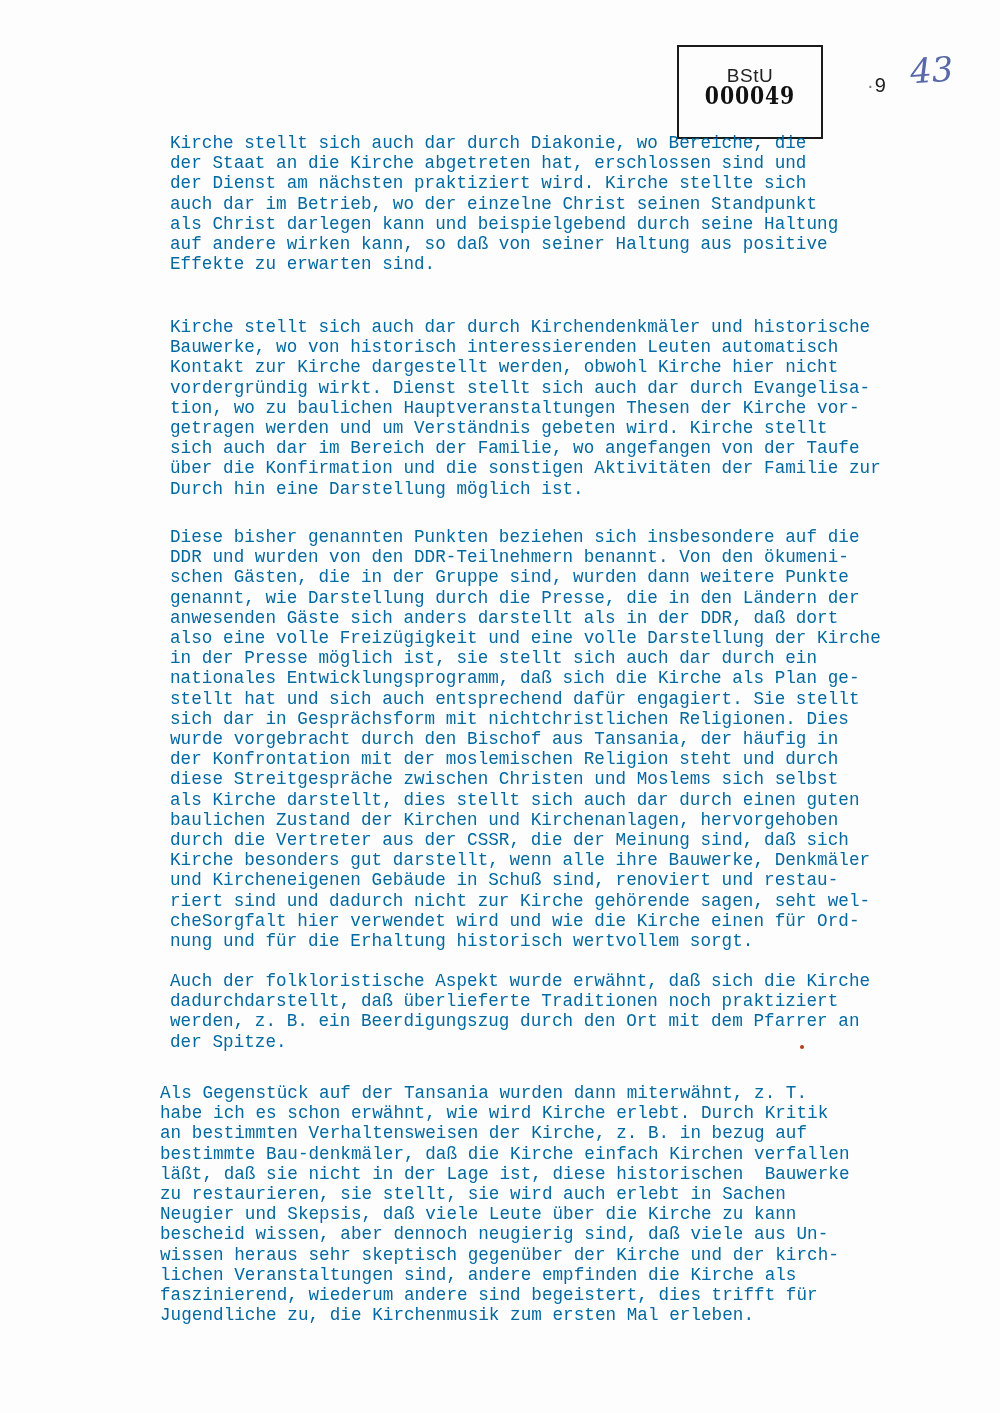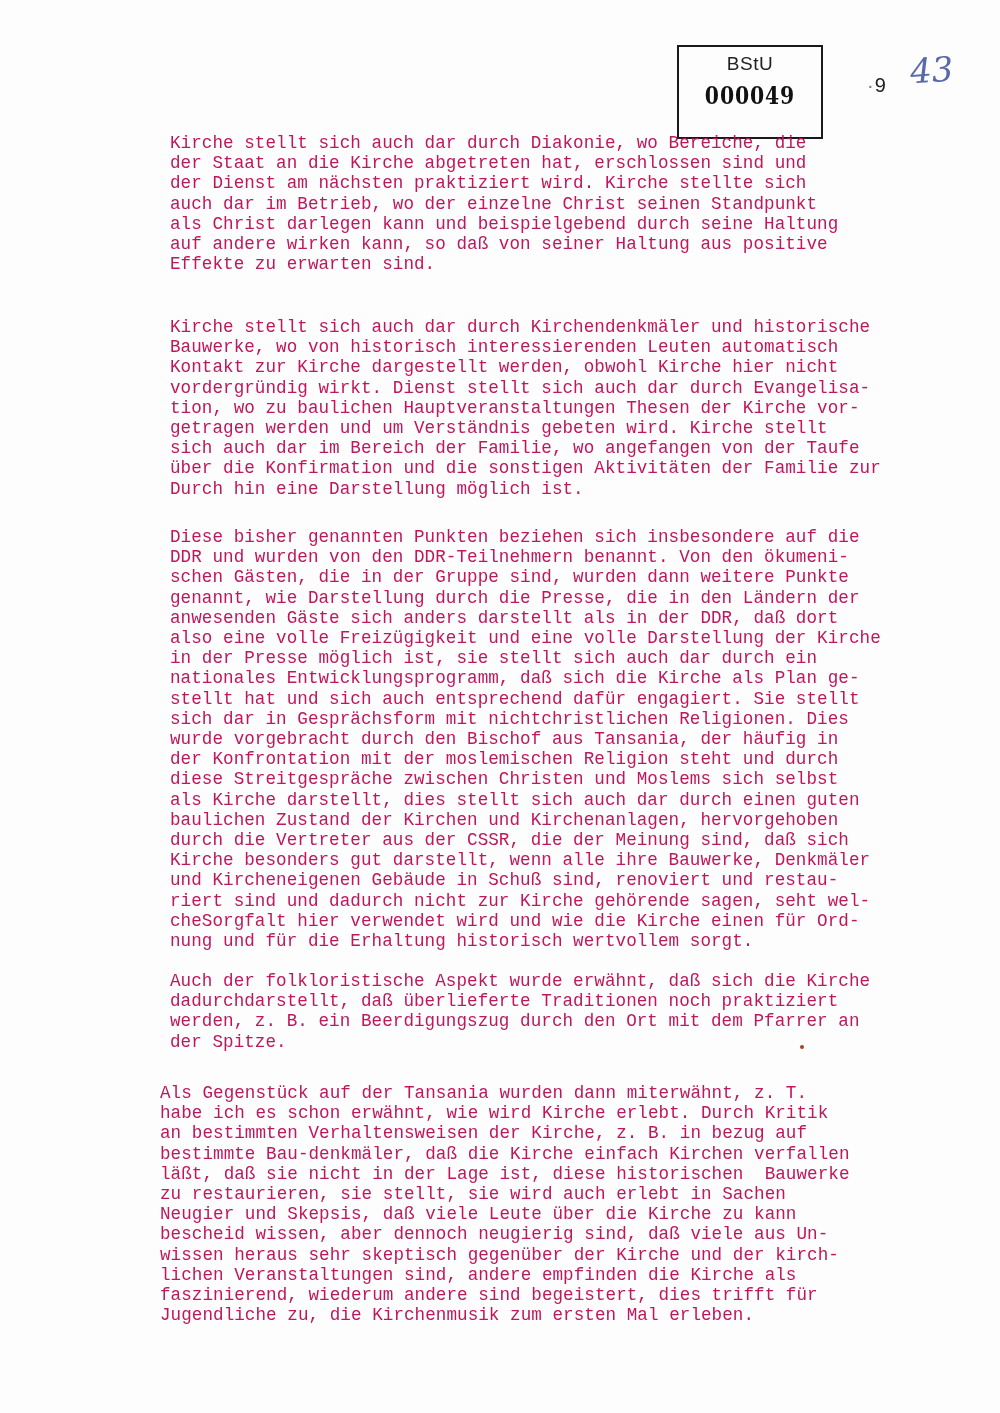--- a/index.html
+++ b/index.html
@@ -27,21 +27,21 @@
       top: 45px;
       width: 146px;
       height: 94px;
       border: 2px solid #1a1a1a;
       border-top-width: 2px;
       box-sizing: border-box;
     }
     .stamp-label {
       position: absolute;
       left: 0; right: 0;
-      top: 6px;
+      top: 18px;
       text-align: center;
       font-family: "Liberation Sans", "DejaVu Sans", sans-serif;
       font-size: 19px;
       color: #222;
       letter-spacing: 0.5px;
     }
     .stamp-number {
       position: absolute;
       left: 0; right: 0;
       top: 34px;
@@ -81,21 +81,21 @@
       left: 170px;
       top: 133px;
       width: 830px;
     }
     .para {
       margin: 0;
       font-size: 17.6px;
       line-height: 20.2px;
       letter-spacing: 0.05px;
       white-space: pre;
-      color: #be185d;
+      color: #0369a1;
     }
     .para-1 { position: absolute; top: 0px; }
     .para-2 { position: absolute; top: 184px; }
     .para-3 { position: absolute; top: 394px; }
     .para-4 { position: absolute; top: 838px; }
     .para-5 { position: absolute; top: 950px; left: -10px; }
     .speck {
       position: absolute;
       left: 800px;
       top: 1045px;

